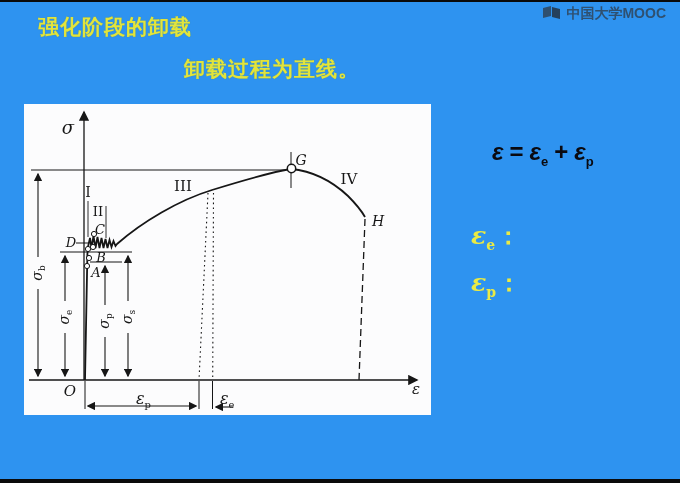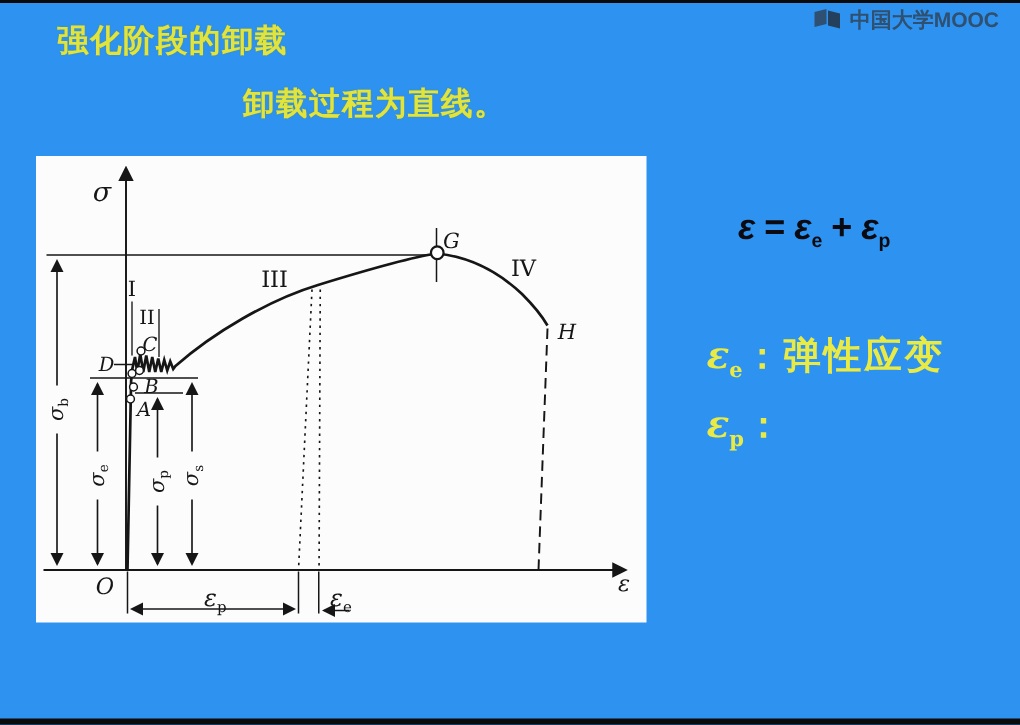--- a/index.html
+++ b/index.html
@@ -5,21 +5,21 @@
   html,body{margin:0;padding:0;background:#000;}
   .stage{position:relative;width:680px;height:483px;background:#2e93f0;overflow:hidden;
          font-family:"Liberation Sans",sans-serif;}
   .bar{position:absolute;left:0;width:680px;background:#0a0a0a;}
   .bar-top{top:0;height:2px;}
   .bar-bottom{bottom:0;height:4px;}
 
   .title{position:absolute;color:#e2e43c;font-weight:bold;font-size:21px;letter-spacing:1px;
          text-shadow:0 0 1px rgba(120,140,0,.5);}
   .t1{left:38px;top:13px;}
-  .t2{left:162px;top:55px;}
+  .t2{left:184px;top:55px;}
 
   .logo{position:absolute;top:5px;right:14px;display:flex;align-items:flex-start;gap:4px;
         color:#2f5070;font-size:14px;font-weight:bold;}
 
   .panel{position:absolute;left:24px;top:104px;width:407px;height:311px;background:#fcfcfd;}
   .panel svg{display:block;}
 
   .formula{position:absolute;left:492px;top:138px;color:#0a0a10;font-size:24px;
            font-family:Liberation Sans, sans-serif;font-style:italic;font-weight:bold;}
   .formula .op{font-style:normal;padding:0 6px;}
@@ -138,19 +138,18 @@
     </svg>
   </div>
 
   <div class="formula">
     <span>ε</span><span class="op">=</span><span>ε</span><sub>e</sub><span class="op">+</span><span>ε</span><sub>p</sub>
   </div>
 
   <div class="legend l1">
     <span class="sym"><span>ε</span><sub>e</sub></span>
     <span class="colon">：</span>
-    <span class="ltext">弹性应变</span>
   </div>
   <div class="legend l2">
     <span class="sym"><span>ε</span><sub>p</sub></span>
     <span class="colon">：</span>
   </div>
 </div>
 
 </body></html>

